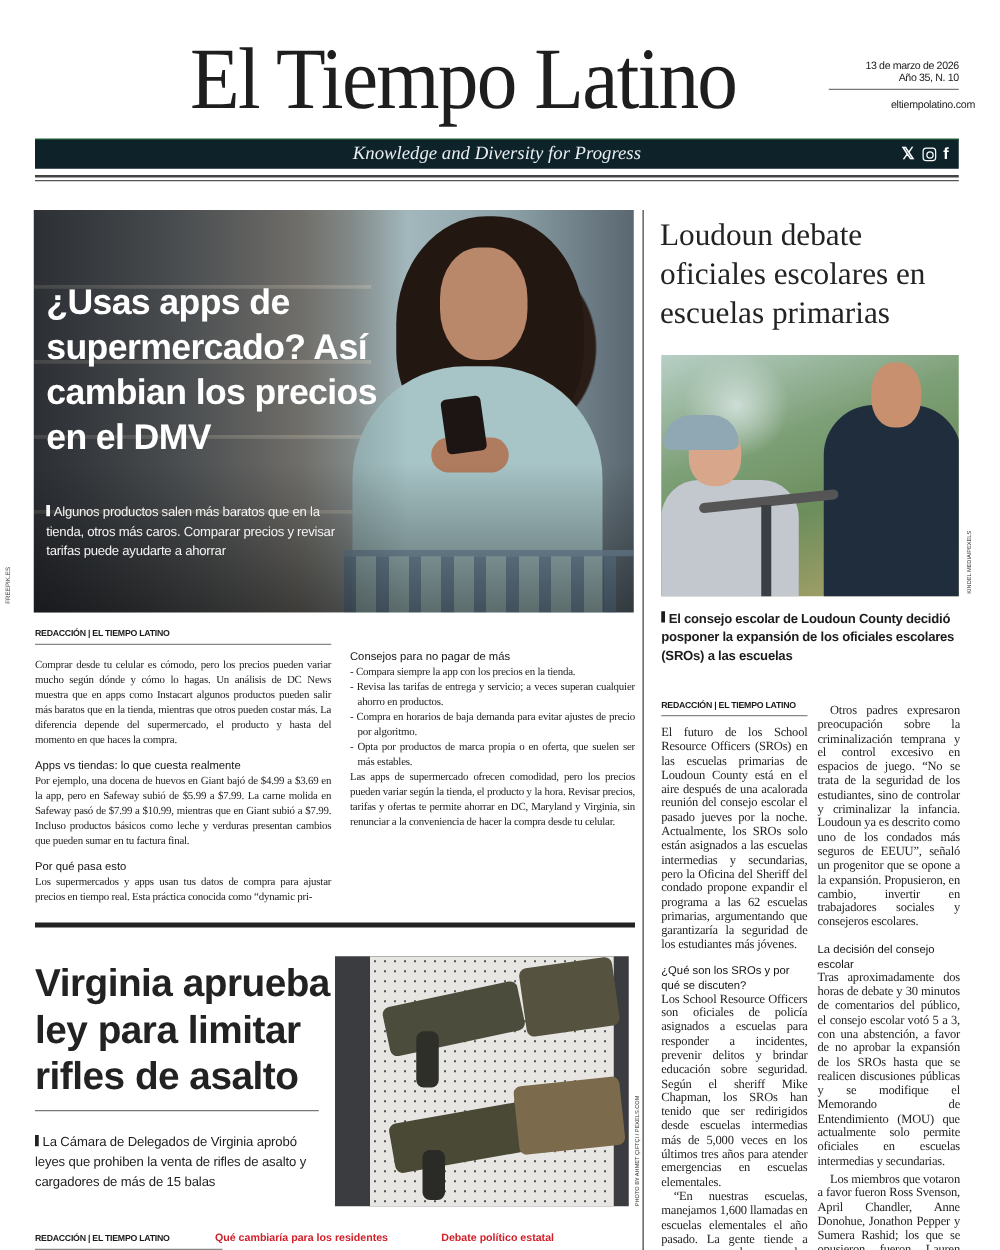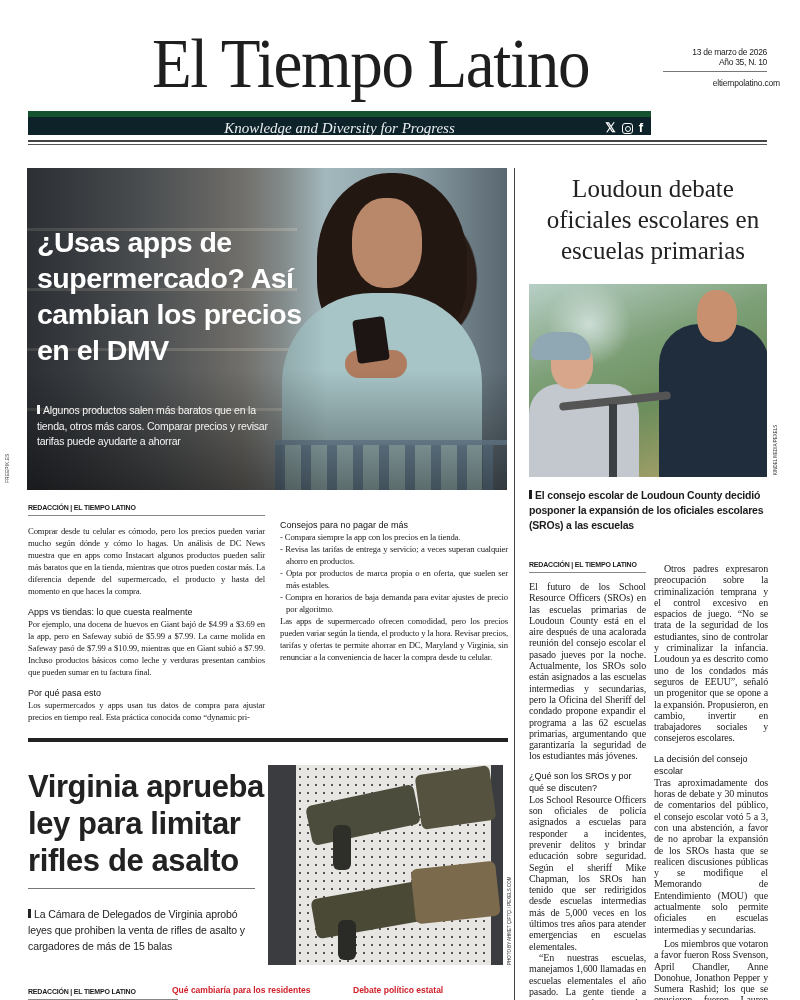--- a/index.html
+++ b/index.html
@@ -4,21 +4,21 @@
 <style>
   * { box-sizing: border-box; margin: 0; padding: 0; }
   html, body { width: 800px; height: 1000px; overflow: hidden; background: #fff; }
   body { position: relative; font-family: "Liberation Serif", serif; color: #1d1d1d; }
 
   
   .masthead-title { position: absolute; left: 152px; top: 28px; font-family: "Liberation Serif", "DejaVu Serif", serif; font-size: 70px; letter-spacing: -1.5px; line-height: 72px; color: #1e1e1e; white-space: nowrap; transform: scaleX(0.93); transform-origin: left top; }
   .mast-meta { position: absolute; right: 33px; top: 47px; text-align: right; font-family: "Liberation Sans", sans-serif; font-size: 8.5px; line-height: 10px; color: #222; letter-spacing: -0.3px; }
   .mast-meta-rule { position: absolute; left: 663px; right: 33px; top: 71px; height: 1px; background: #777; }
   .mast-site { position: absolute; right: 20px; top: 78px; font-family: "Liberation Sans", sans-serif; font-size: 8.5px; color: #222; letter-spacing: -0.2px; }
-  .tagline-bar { position: absolute; left: 28px; top: 111px; width: 623px; height: 24px; background: #0e2229; border-top: 6px solid #14532d; }
+  .tagline-bar { position: absolute; left: 28px; top: 111px; width: 739px; height: 24px; background: #0e2229; border-top: 1px solid #14532d; }
   .tagline { position: absolute; left: 0; right: 0; top: 3px; text-align: center; font-family: "Liberation Serif", serif; font-style: italic; font-size: 15px; color: #e9eef0; }
   .social { position: absolute; right: 8px; top: 3px; display: flex; gap: 6px; align-items: center; }
   .social span { color: #fff; font-family: "Liberation Sans", sans-serif; font-weight: bold; font-size: 13px; line-height: 16px; }
   .social .ig { width: 11px; height: 11px; border: 1.6px solid #fff; border-radius: 3px; position: relative; }
   .social .ig::after { content: ""; position: absolute; left: 2px; top: 2px; width: 4px; height: 4px; border: 1.3px solid #fff; border-radius: 50%; }
   .rule-a { position: absolute; left: 28px; width: 739px; top: 140px; height: 2px; background: #444; }
   .rule-b { position: absolute; left: 28px; width: 739px; top: 144px; height: 1px; background: #555; }
 
   
   .lead-photo { position: absolute; left: 27px; top: 168px; width: 480px; height: 322px; overflow: hidden;
@@ -51,21 +51,21 @@
 
   .lead-col1 { position: absolute; left: 28px; top: 504px; width: 237px; }
   .lead-col2 { position: absolute; left: 280px; top: 510px; width: 228px; }
 
   .thick-rule { position: absolute; height: 4px; background: #222; }
 
   
   .vdivider { position: absolute; left: 514px; top: 168px; width: 1px; height: 832px; background: #444; }
 
   
-  .right-headline { position: absolute; left: 528px; top: 173px; width: 250px; font-family: "Liberation Serif", "DejaVu Serif", serif; font-size: 25px; line-height: 31px; color: #232323; text-align: center; }
+  .right-headline { position: absolute; left: 528px; top: 173px; width: 250px; font-family: "Liberation Serif", "DejaVu Serif", serif; font-size: 25px; line-height: 31px; color: #232323; }
   .right-photo { position: absolute; left: 529px; top: 284px; width: 238px; height: 193px; overflow: hidden;
     background:
       radial-gradient(circle 60px at 60px 40px, #cdddd6, transparent 70%),
       linear-gradient(160deg, #b7cfc6 0%, #7ea078 35%, #6c8e5c 60%, #b9a56b 100%); }
   .right-photo .cop { position: absolute; left: 130px; top: 40px; width: 110px; height: 160px; background: #1f2d3c; border-radius: 40px 40px 0 0; }
   .right-photo .cophead { position: absolute; left: 168px; top: 6px; width: 40px; height: 52px; background: #c8906f; border-radius: 45%; }
   .right-photo .kid { position: absolute; left: 0; top: 100px; width: 110px; height: 100px; background: #c3c8cf; border-radius: 30px 30px 0 0; }
   .right-photo .kidhead { position: absolute; left: 22px; top: 55px; width: 42px; height: 50px; background: #d8a78b; border-radius: 45%; }
   .right-photo .helmet { position: absolute; left: 2px; top: 48px; width: 60px; height: 28px; background: #8fa8b4; border-radius: 30px 30px 8px 8px; }
   .right-photo .bar { position: absolute; left: 30px; top: 113px; width: 112px; height: 8px; background: #555; border-radius: 4px; transform: rotate(-6deg); }
@@ -137,22 +137,22 @@
   <div class="subhead">Apps vs tiendas: lo que cuesta realmente</div>
   <p class="body-text">Por ejemplo, una docena de huevos en Giant bajó de $4.99 a $3.69 en la app, pero en Safeway subió de $5.99 a $7.99. La carne molida en Safeway pasó de $7.99 a $10.99, mientras que en Giant subió a $7.99. Incluso productos básicos como leche y verduras presentan cambios que pueden sumar en tu factura final.</p>
   <div class="subhead">Por qué pasa esto</div>
   <p class="body-text">Los supermercados y apps usan tus datos de compra para ajustar precios en tiempo real. Esta práctica conocida como “dynamic pri-</p>
 </div>
 
 <div class="lead-col2">
   <div class="subhead">Consejos para no pagar de más</div>
   <p class="body-text list-item">- Compara siempre la app con los precios en la tienda.</p>
   <p class="body-text list-item">- Revisa las tarifas de entrega y servicio; a veces superan cualquier ahorro en productos.</p>
+  <p class="body-text list-item">- Compra en horarios de baja demanda para evitar ajustes de precio por algoritmo.</p>
   <p class="body-text list-item">- Opta por productos de marca propia o en oferta, que suelen ser más estables.</p>
-  <p class="body-text list-item">- Compra en horarios de baja demanda para evitar ajustes de precio por algoritmo.</p>
   <p class="body-text">Las apps de supermercado ofrecen comodidad, pero los precios pueden variar según la tienda, el producto y la hora. Revisar precios, tarifas y ofertas te permite ahorrar en DC, Maryland y Virginia, sin renunciar a la conveniencia de hacer la compra desde tu celular.</p>
 </div>
 
 <div class="thick-rule" style="left:28px; top:738px; width:480px;"></div>
 
 <div class="vdivider"></div>
 
 <div class="right-headline">Loudoun debate oficiales escolares en escuelas primarias</div>
 <div class="right-photo">
   <div class="cop"></div>

